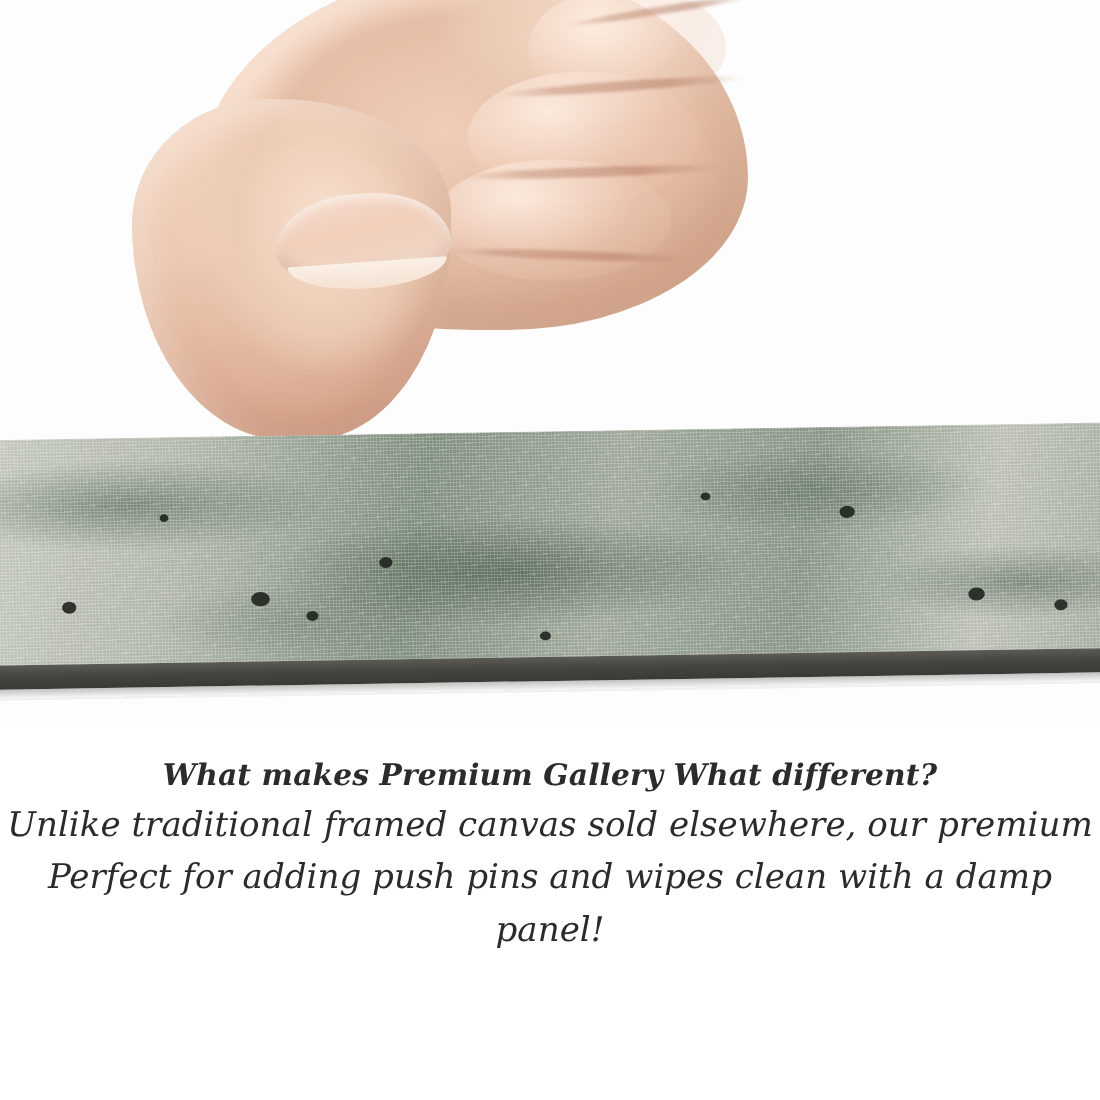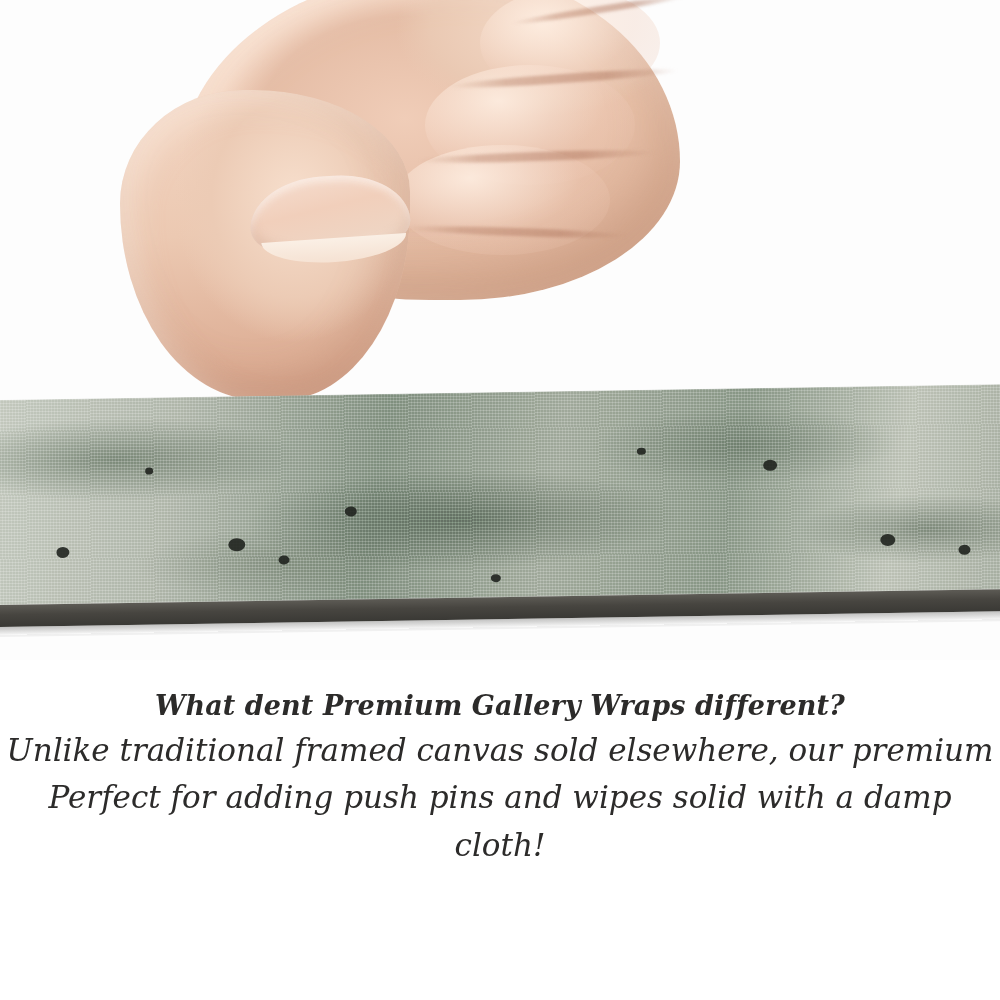--- a/index.html
+++ b/index.html
@@ -229,18 +229,18 @@
         <div class="speck" style="left:642px; top:58px;  width:9px;  height:7px;"></div>
         <div class="speck" style="left:150px; top:70px;  width:8px;  height:7px;"></div>
       </div>
       <div class="slab-edge"></div>
       <div class="slab-shadow"></div>
     </div>
 
   </div>
 
   <div class="caption">
-    <h2>What dent Premium Gallery Wraps different?</h2>
+    <h2>What makes Premium Gallery What different?</h2>
     <p>Unlike traditional framed canvas sold elsewhere, our premium</p>
-    <p>Perfect for adding push pins and wipes solid with a damp cloth!</p>
+    <p>Perfect for adding push pins and wipes clean with a damp panel!</p>
   </div>
 
 </div>
 
 </body></html>

